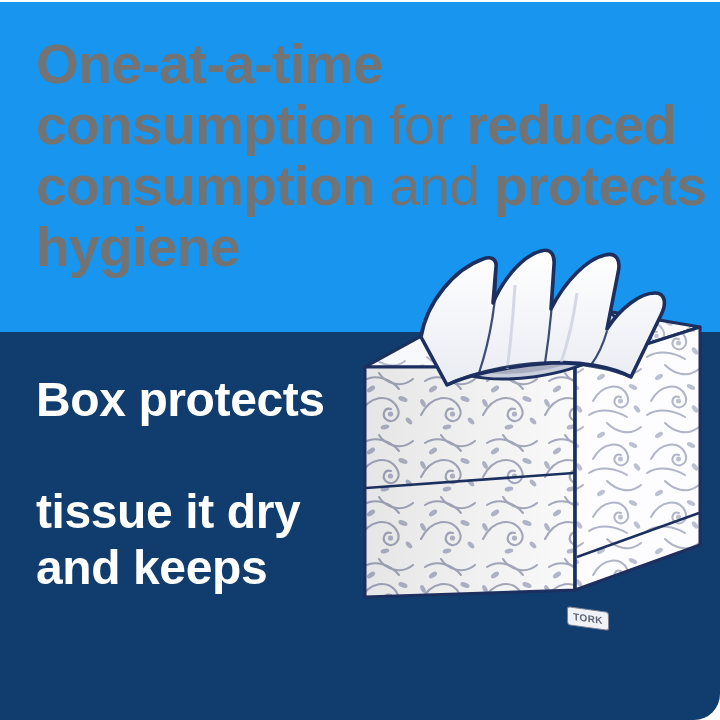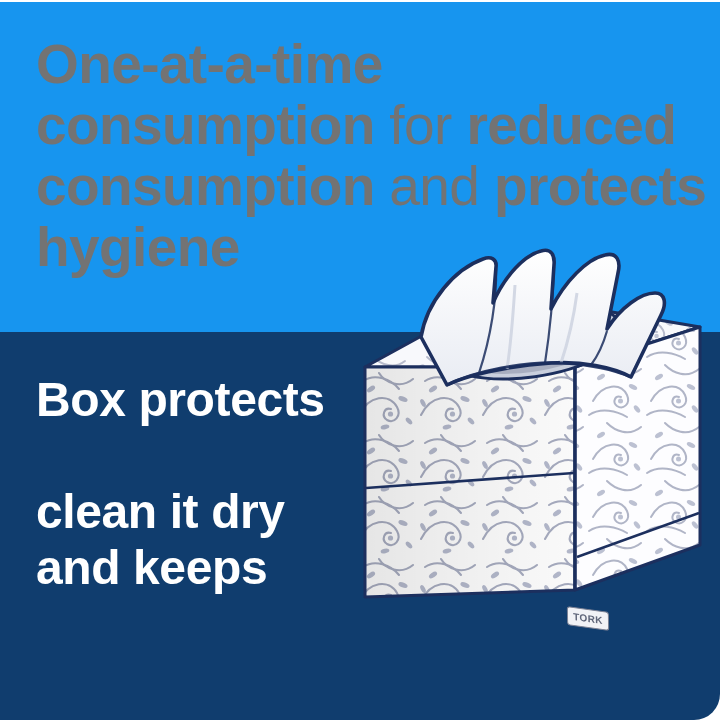--- a/index.html
+++ b/index.html
@@ -98,21 +98,21 @@
 </head>
 <body>
 
 <div id="stage">
 
   <div class="panel" id="panel-top"></div>
   <div class="panel" id="panel-bottom"></div>
 
   <div id="headline"><span class="b">One-at-a-time</span><br><span class="b">consumption</span><span class="r"> for </span><span class="b">reduced</span><br><span class="b">consumption</span><span class="r"> and </span><span class="b">protects</span><br><span class="b">hygiene</span></div>
 
-  <div id="subhead"><span class="r">Box </span><span class="b">protects</span><br><br><span class="r">clean it dry</span><br><span class="r">and keeps</span></div>
+  <div id="subhead"><span class="r">Box </span><span class="b">protects</span><br><br><span class="r">tissue it dry</span><br><span class="r">and keeps</span></div>
 
   <div id="product">
     <svg viewBox="0 0 365 420" xmlns="http://www.w3.org/2000/svg">
       <defs>
 
         <pattern id="swirl" x="0" y="0" width="62" height="62" patternUnits="userSpaceOnUse">
           <rect width="62" height="62" fill="#ffffff"></rect>
           <g stroke="#a8adc1" stroke-width="2.1" fill="none" stroke-linecap="round">
             <path d="M4 46 C 14 26, 34 24, 42 38 C 47 47, 39 55, 32 51 C 26 47, 29 38, 36 40"></path>
             <path d="M58 10 C 46 20, 30 14, 24 4"></path>

